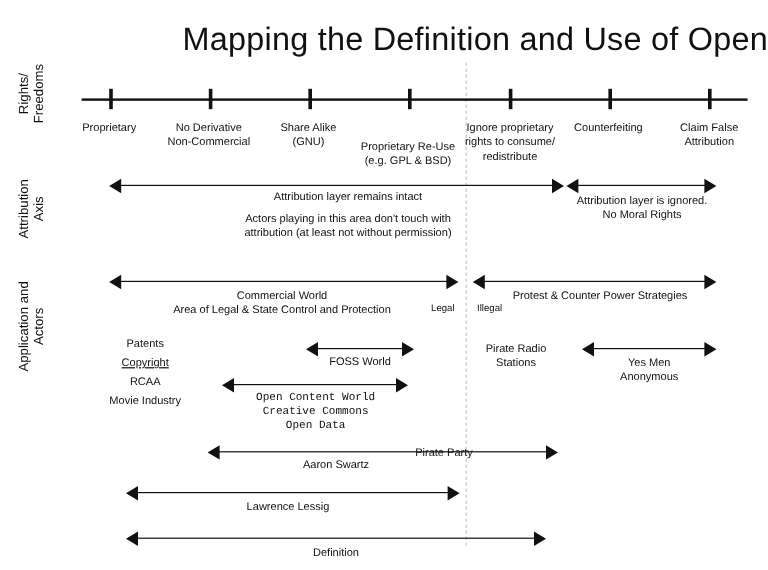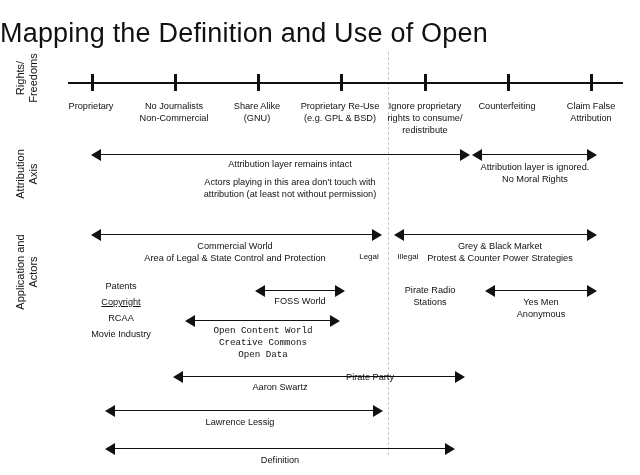--- a/index.html
+++ b/index.html
@@ -11,21 +11,21 @@
     overflow:hidden;
     position:relative;
   }
   #stage{position:absolute;left:0;top:0;width:640px;height:475px;}
 
   .abs{position:absolute;}
 
   
   .title{
     left:0;top:18px;width:640px;
-    text-align:left;
+    text-align:right;
     font-size:27px;
     font-weight:400;
     letter-spacing:.2px;
     color:#111;
     white-space:nowrap;
   }
 
   
   .rot{
     transform-origin:left top;
@@ -104,28 +104,28 @@
   <div class="abs tick" style="left:257px;top:74px;"></div>
   <div class="abs tick" style="left:340px;top:74px;"></div>
   <div class="abs tick" style="left:424px;top:74px;"></div>
   <div class="abs tick" style="left:507px;top:74px;"></div>
   <div class="abs tick" style="left:590px;top:74px;"></div>
 
   <div class="abs lbl" style="left:46px;top:100px;width:90px;">
     <div>Proprietary</div>
   </div>
   <div class="abs lbl" style="left:124px;top:100px;width:100px;">
-    <div>No Journalists</div>
+    <div>No Derivative</div>
     <div>Non-Commercial</div>
   </div>
   <div class="abs lbl" style="left:212px;top:100px;width:90px;">
     <div>Share Alike</div>
     <div>(GNU)</div>
   </div>
-  <div class="abs lbl" style="left:286px;top:100px;width:108px;">
+  <div class="abs lbl" style="left:286px;top:116px;width:108px;">
     <div>Proprietary Re-Use</div>
     <div>(e.g. GPL &amp; BSD)</div>
   </div>
   <div class="abs lbl" style="left:377px;top:100px;width:96px;">
     <div>Ignore proprietary</div>
     <div>rights to consume/</div>
     <div>redistribute</div>
   </div>
   <div class="abs lbl" style="left:461px;top:100px;width:92px;">
     <div>Counterfeiting</div>
@@ -166,21 +166,20 @@
   </div>
 
   <div class="abs lbl tiny" style="left:352px;top:252px;width:34px;">Legal</div>
   <div class="abs lbl tiny" style="left:391px;top:252px;width:34px;">Illegal</div>
 
   <div class="abs head left" style="left:394px;top:229px;"></div>
   <div class="abs bar" style="left:403px;top:234px;width:186px;"></div>
   <div class="abs head right" style="left:587px;top:229px;"></div>
 
   <div class="abs lbl" style="left:405px;top:240px;width:190px;">
-    <div>Grey &amp; Black Market</div>
     <div>Protest &amp; Counter Power Strategies</div>
   </div>
 
   <div class="abs lbl" style="left:58px;top:278px;width:126px;">
     <div style="line-height:16px;">Patents</div>
     <div style="line-height:16px;text-decoration:underline;">Copyright</div>
     <div style="line-height:16px;">RCAA</div>
     <div style="line-height:16px;">Movie Industry</div>
   </div>
 

